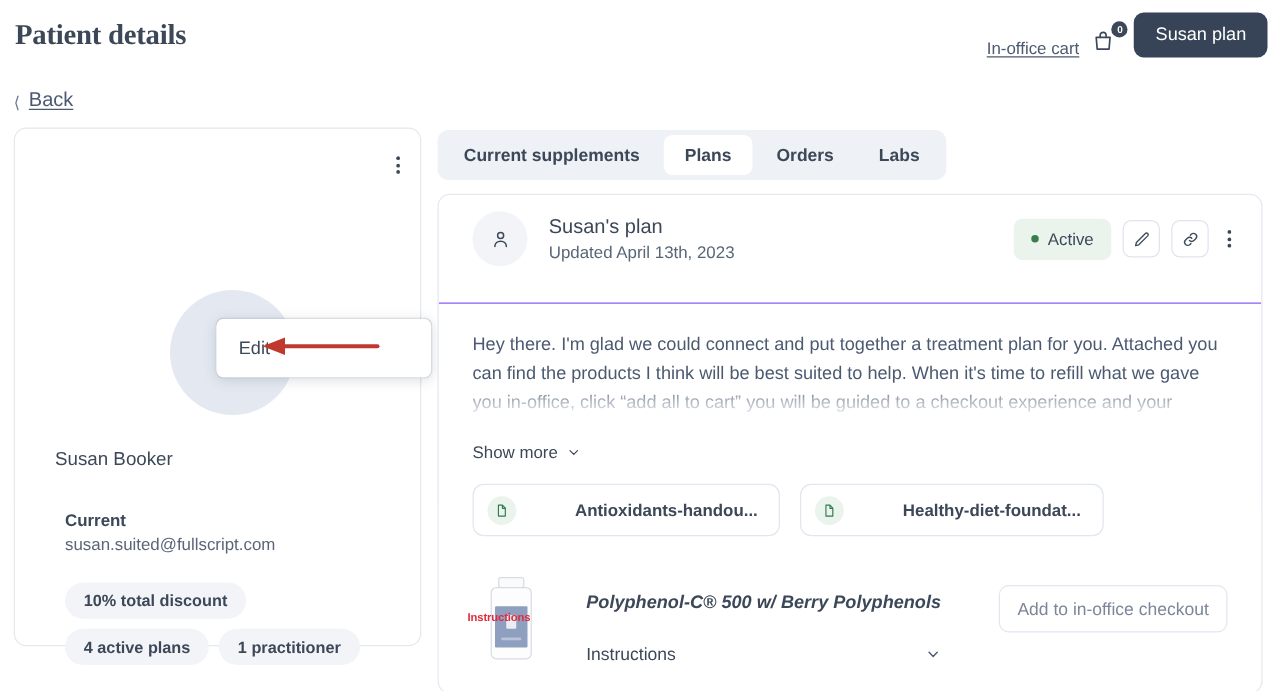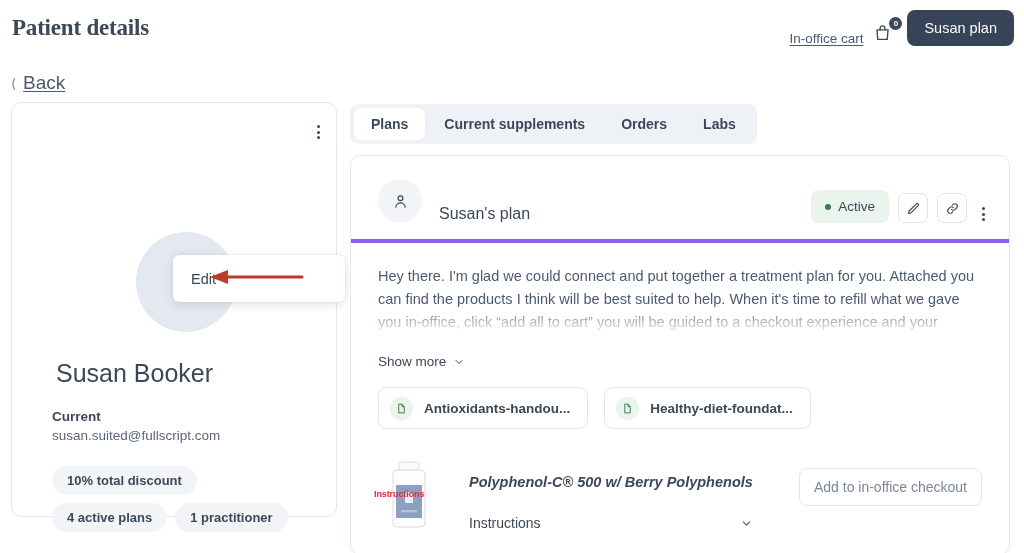--- a/index.html
+++ b/index.html
@@ -43,21 +43,21 @@
     padding: 10px 17px; cursor: pointer; font-weight: 400;
   }
 
   
   .backrow {
     position: absolute; top: 72px; left: 11px;
     display: flex; align-items: center; gap: 7px; cursor: pointer;
   }
   .back-chevron { color: #6b7a90; font-size: 13px; line-height: 1; }
   .back-text {
-    font-size: 19px; color: #4c5a70; text-decoration: underline;
+    font-size: 16px; color: #4c5a70; text-decoration: underline;
     text-underline-offset: 2px;
   }
 
   
   .patient-card {
     position: absolute; left: 11px; top: 102px;
     width: 326px; height: 415px;
     background: #fff; border: 1px solid #e4e8ef; border-radius: 10px;
   }
   .kebab-top {
@@ -81,22 +81,22 @@
   }
   .edit-menu-label {
     font-size: 14.5px; color: #3c4858; padding-left: 18px; cursor: pointer;
   }
   .arrow-anno {
     position: absolute; left: 196px; top: 165px;
     width: 96px; height: 18px; pointer-events: none;
   }
 
   .patient-name {
-    position: absolute; left: 44px; top: 256px;
-    font-size: 25px; color: #3c4858; font-weight: 400;
+    position: absolute; left: 32px; top: 256px;
+    font-size: 15px; color: #3c4858; font-weight: 400;
   }
   .contact-label {
     position: absolute; left: 40px; top: 306px;
     font-size: 13.5px; color: #3c4858; font-weight: 700;
   }
   .contact-email {
     position: absolute; left: 40px; top: 325px;
     font-size: 13.5px; color: #5a6678;
   }
   .chips { position: absolute; left: 40px; top: 363px; width: 260px; }
@@ -121,22 +121,22 @@
   .tab.active { background: #ffffff; }
   .tab:not(.active) { font-weight: 700; color: #3c4858; }
 
   .plan-card {
     position: absolute; left: 350px; top: 155px;
     width: 660px; height: 400px;
     background: #fff; border: 1px solid #e4e8ef; border-radius: 10px;
     overflow: hidden;
   }
   .plan-head {
-    position: relative; height: 87px; display: flex; align-items: flex-end;
-    padding: 0 22px 16px 27px; border-bottom: 4px solid #8b5cf6;
+    position: relative; height: 87px; display: flex; align-items: center;
+    padding: 0 22px 16px 27px; border-bottom: 1px solid #8b5cf6;
   }
   .plan-avatar {
     width: 44px; height: 44px; border-radius: 50%; background: #f2f4f8;
     display: flex; align-items: center; justify-content: center; flex: none;
   }
   .plan-titles { margin-left: 17px; flex: 1; }
   .plan-title { font-size: 16px; color: #3c4858; font-weight: 400; }
   .plan-sub { font-size: 13.5px; color: #5a6678; margin-top: 3px; }
   .status-badge {
     background: #eaf3ec; border-radius: 7px; padding: 9px 14px;
@@ -162,21 +162,21 @@
     mask-image: linear-gradient(180deg, #000 0%, #000 56%, rgba(0,0,0,0.35) 82%, rgba(0,0,0,0) 100%);
   }
   .show-more {
     margin-top: 17px; display: flex; align-items: center; gap: 7px;
     font-size: 13.5px; color: #3c4858; cursor: pointer; width: max-content;
   }
   .attachments { display: flex; gap: 16px; margin-top: 18px; }
   .attach {
     border: 1px solid #e2e7ef; border-radius: 9px; height: 42px;
     display: flex; align-items: center; padding: 0 17px 0 11px;
-    cursor: pointer; background: #fff;
+    cursor: pointer; background: #fff; gap: 36px;
   }
   .attach-ico {
     width: 23px; height: 23px; border-radius: 50%; background: #eaf3ec;
     display: flex; align-items: center; justify-content: center; margin-right: 11px; flex: none;
   }
   .attach-name { font-size: 13.5px; color: #3c4858; font-weight: 700; white-space: nowrap; }
 
   .product-row {
     display: flex; align-items: flex-start; margin-top: 26px; padding-bottom: 10px;
   }
@@ -259,38 +259,39 @@
       </div>
       <div class="chip-row">
         <span class="chip">4 active plans</span>
         <span class="chip">1 practitioner</span>
       </div>
 
     </div>
   </div>
 
   <div class="tabs">
+    <div class="tab">Current supplements</div>
     <div class="tab active">Plans</div>
-    <div class="tab">Current supplements</div>
     <div class="tab">Orders</div>
     <div class="tab">Labs</div>
   </div>
 
   <div class="plan-card">
 
     <div class="plan-head">
       <div class="plan-avatar">
         <svg width="17" height="17" viewBox="0 0 24 24" fill="none">
           <circle cx="12" cy="7.5" r="3.4" stroke="#3c4858" stroke-width="1.7"></circle>
           <path d="M5.5 20c0-3.6 2.9-6 6.5-6s6.5 2.4 6.5 6" stroke="#3c4858" stroke-width="1.7" stroke-linecap="round"></path>
         </svg>
       </div>
 
       <div class="plan-titles">
         <div class="plan-title">Susan's plan</div>
+        <div class="plan-sub">Updated April 13th, 2023</div>
       </div>
 
       <div class="status-badge">
         <span class="dot-green"></span>
         <span>Active</span>
       </div>
 
       <div class="icon-btn">
         <svg width="15" height="15" viewBox="0 0 24 24" fill="none">
           <path d="M4 20l1-4L16.5 4.5a2 2 0 0 1 3 3L8 19l-4 1z" stroke="#3c4858" stroke-width="1.7" stroke-linejoin="round"></path>

